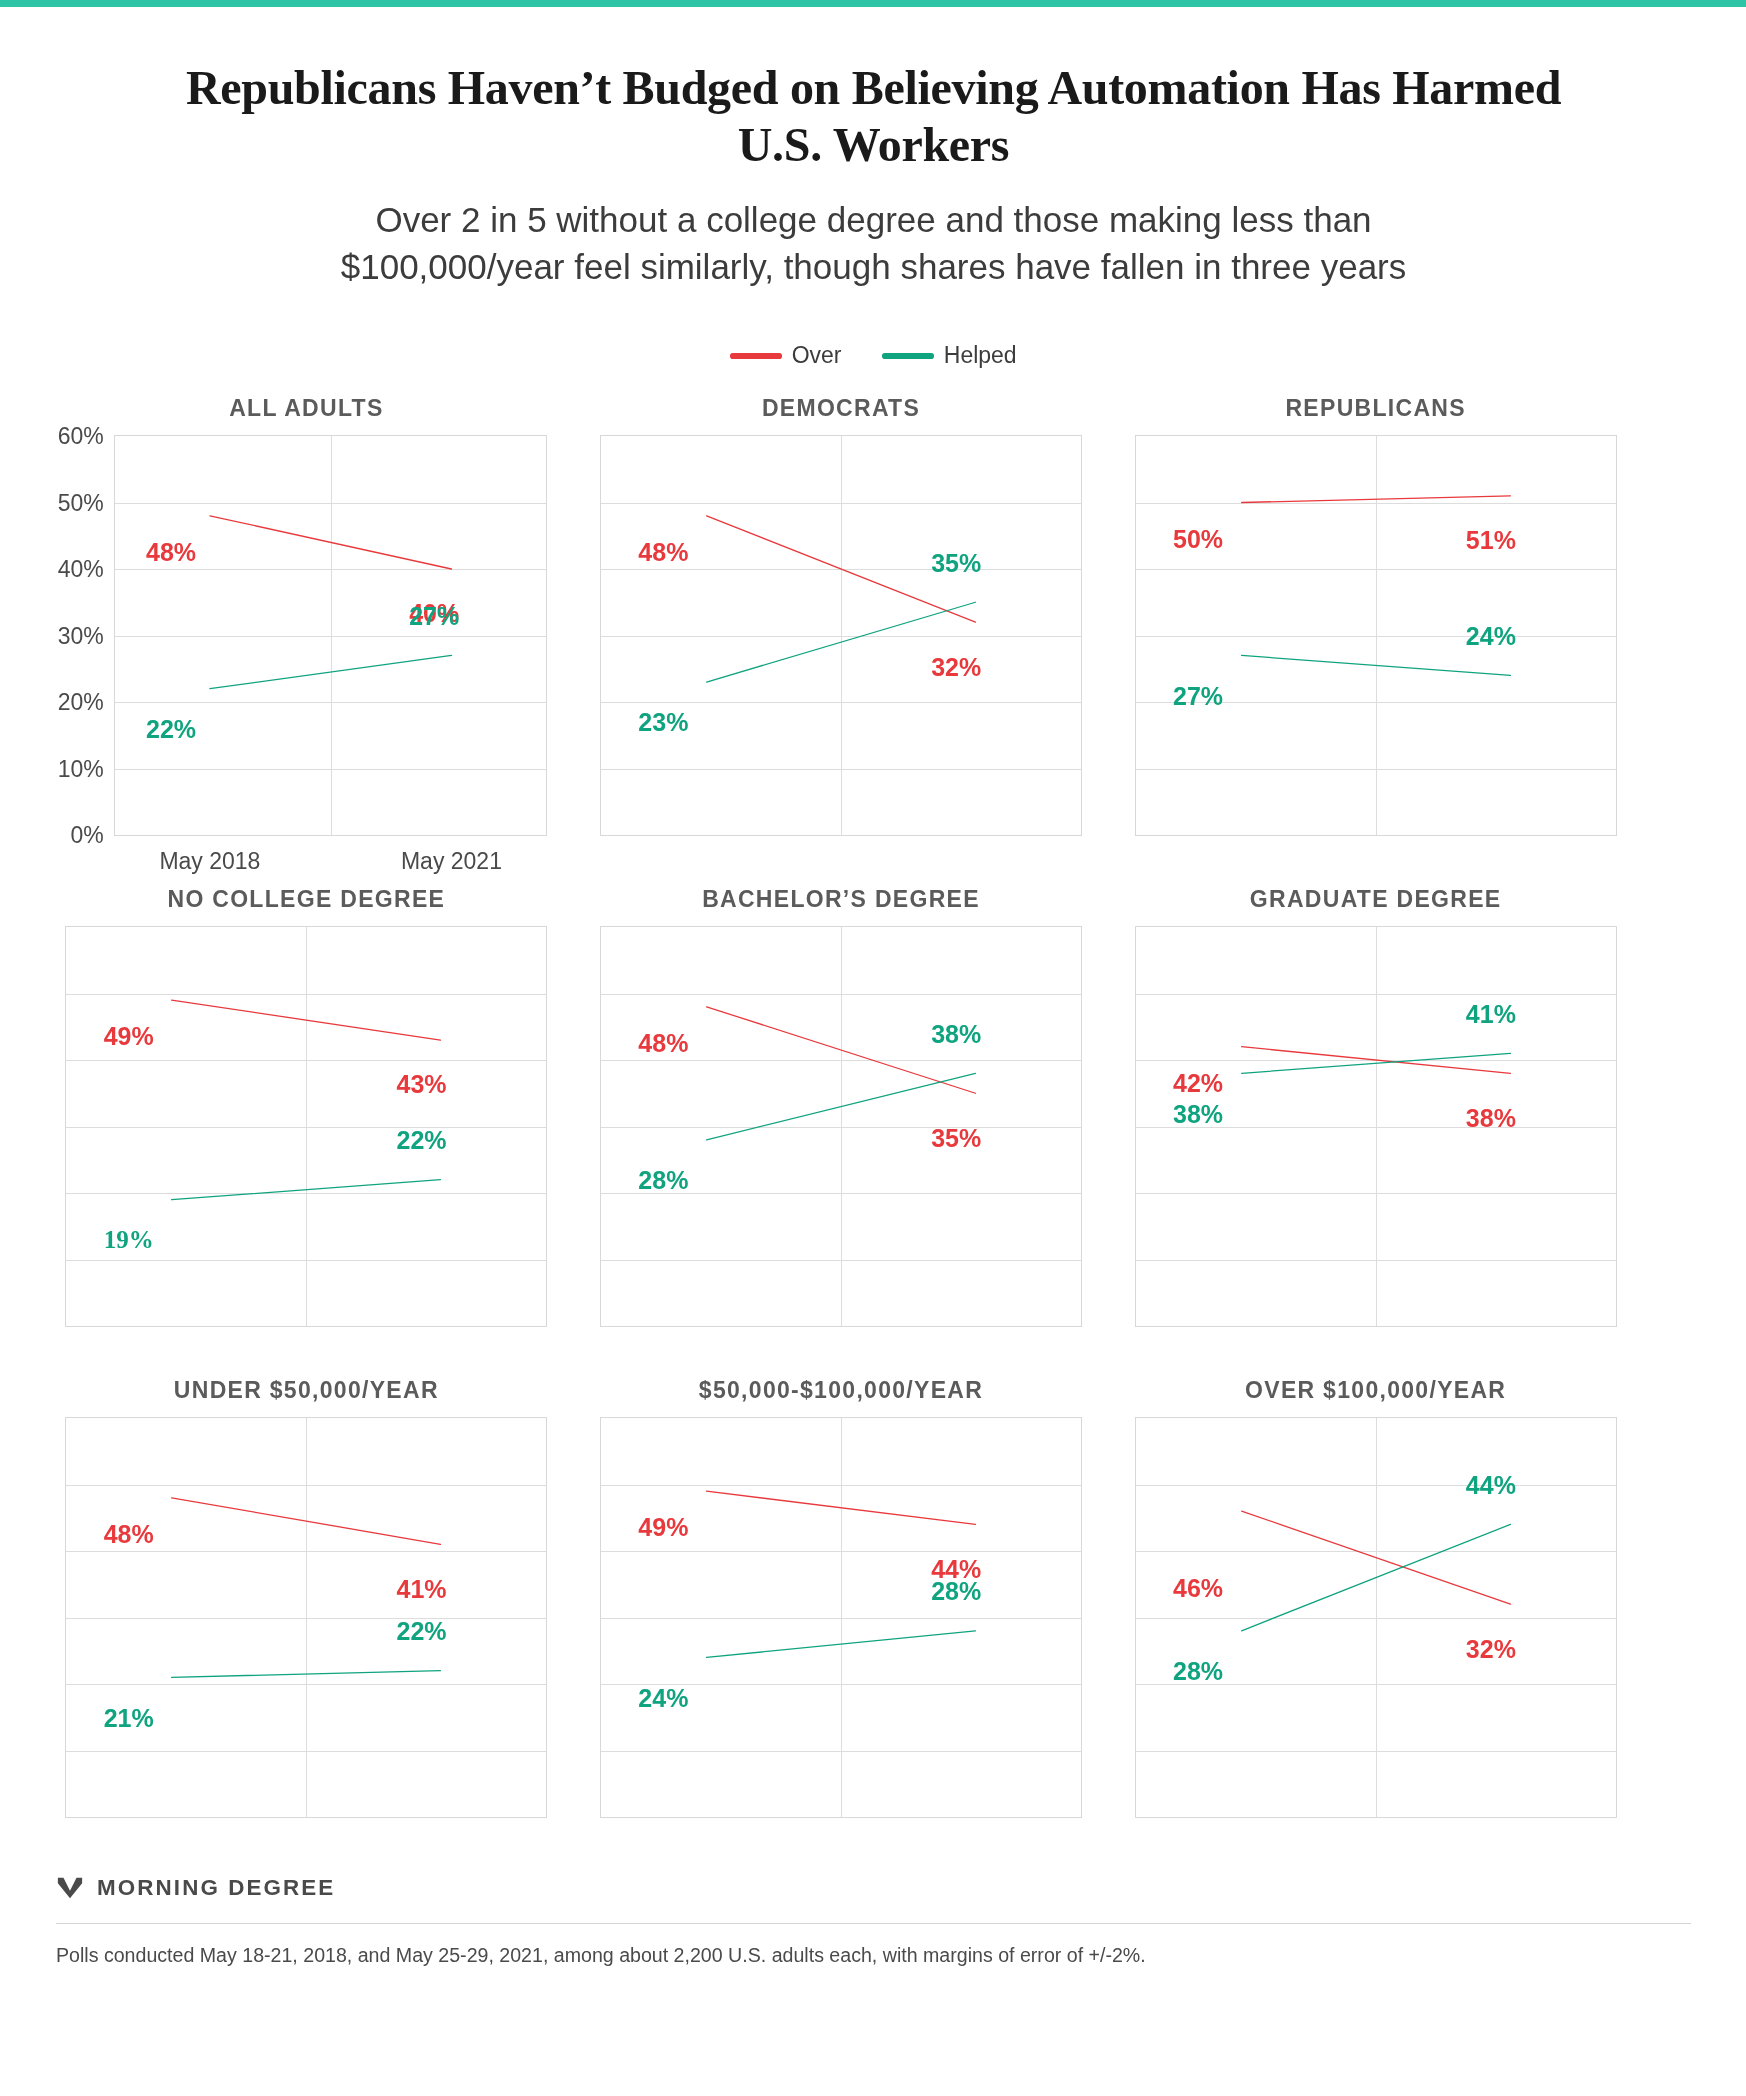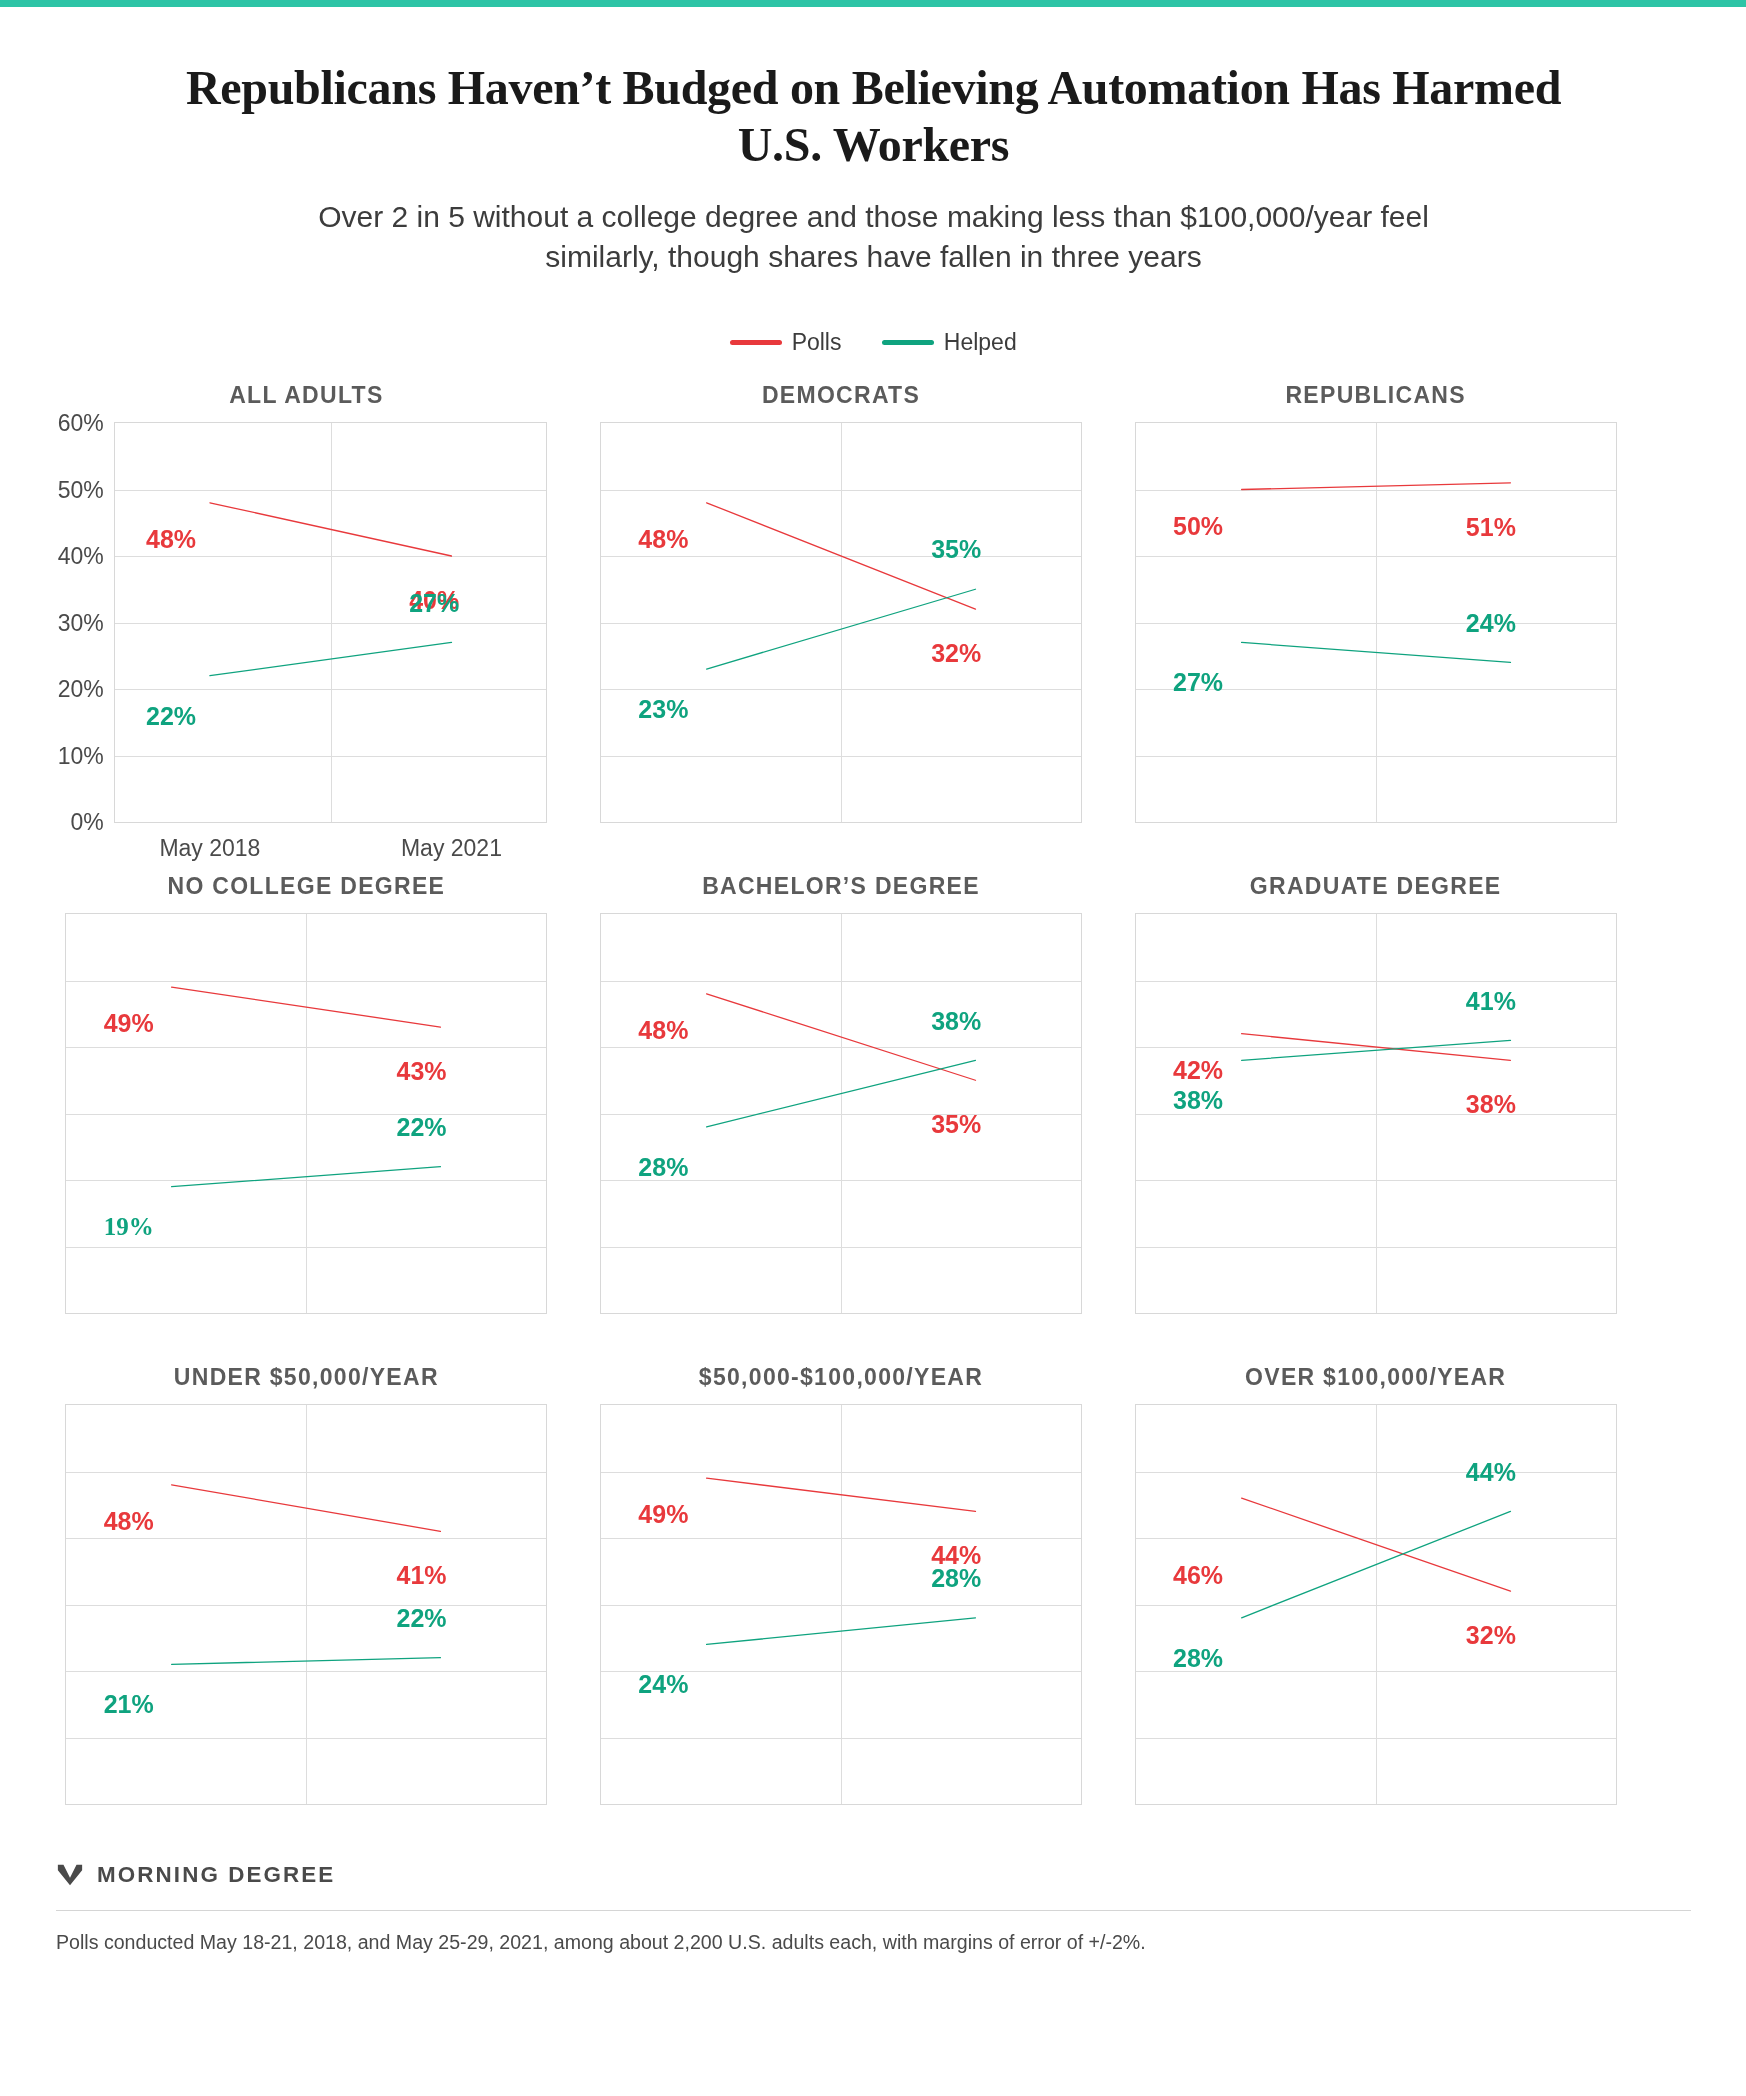--- a/index.html
+++ b/index.html
@@ -32,21 +32,21 @@
   h1.title {
     font-family: "Liberation Serif", serif;
     font-size: 48px;
     line-height: 1.18;
     font-weight: 700;
     color: #1a1a1a;
     margin: 18.6px 0 0 0;
     letter-spacing: -0.3px;
   }
   .subtitle {
-    font-size: 30px;
+    font-size: 35px;
     line-height: 1.33;
     color: #3c3c3c;
     margin: 24px auto 0 auto;
     max-width: 1175px;
     font-weight: 400;
   }
   .legend {
     display: flex;
     justify-content: center;
     align-items: center;
@@ -186,21 +186,21 @@
 
   <div class="top-rule"></div>
 
   <div class="header">
     <h1 class="title">Republicans Haven’t Budged on Believing Automation Has Harmed U.S. Workers</h1>
     <div class="subtitle">Over 2 in 5 without a college degree and those making less than $100,000/year feel similarly, though shares have fallen in three years</div>
 
     <div class="legend">
       <div class="legend-item">
         <span class="legend-swatch" style="background:#e8393c"></span>
-        <span>Polls</span>
+        <span>Over</span>
       </div>
       <div class="legend-item">
         <span class="legend-swatch" style="background:#0fa37f"></span>
         <span>Helped</span>
       </div>
     </div>
   </div>
 
   <div class="grid" id="panel-grid">
       <div class="panel">

